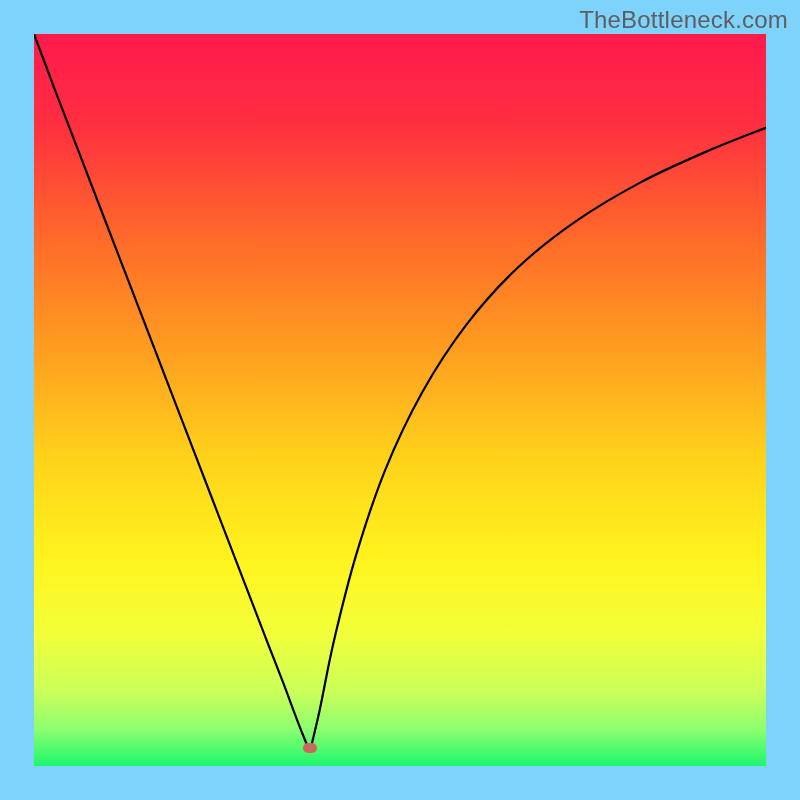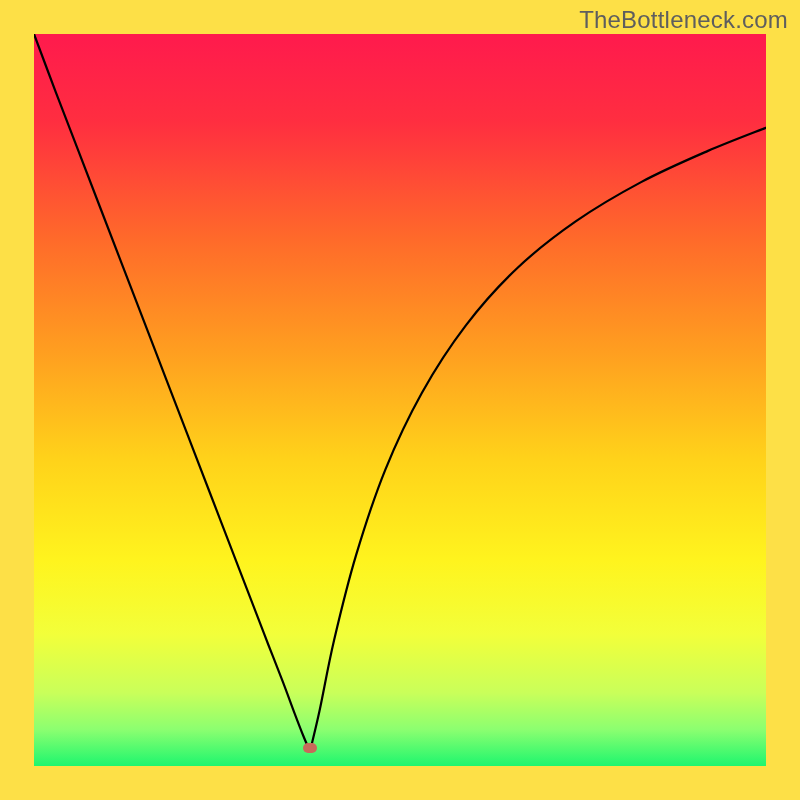--- a/index.html
+++ b/index.html
@@ -10,21 +10,21 @@
     background: #000;
     overflow: hidden;
     font-family: Arial, Helvetica, sans-serif;
   }
   .frame {
     position: absolute;
     left: 0;
     top: 0;
     width: 800px;
     height: 800px;
-    background: #fde047;
+    background: #7dd3fc;
   }
   .plot {
     position: absolute;
     left: 34px;
     top: 34px;
     width: 732px;
     height: 732px;
     overflow: hidden;
   }
   .watermark {

